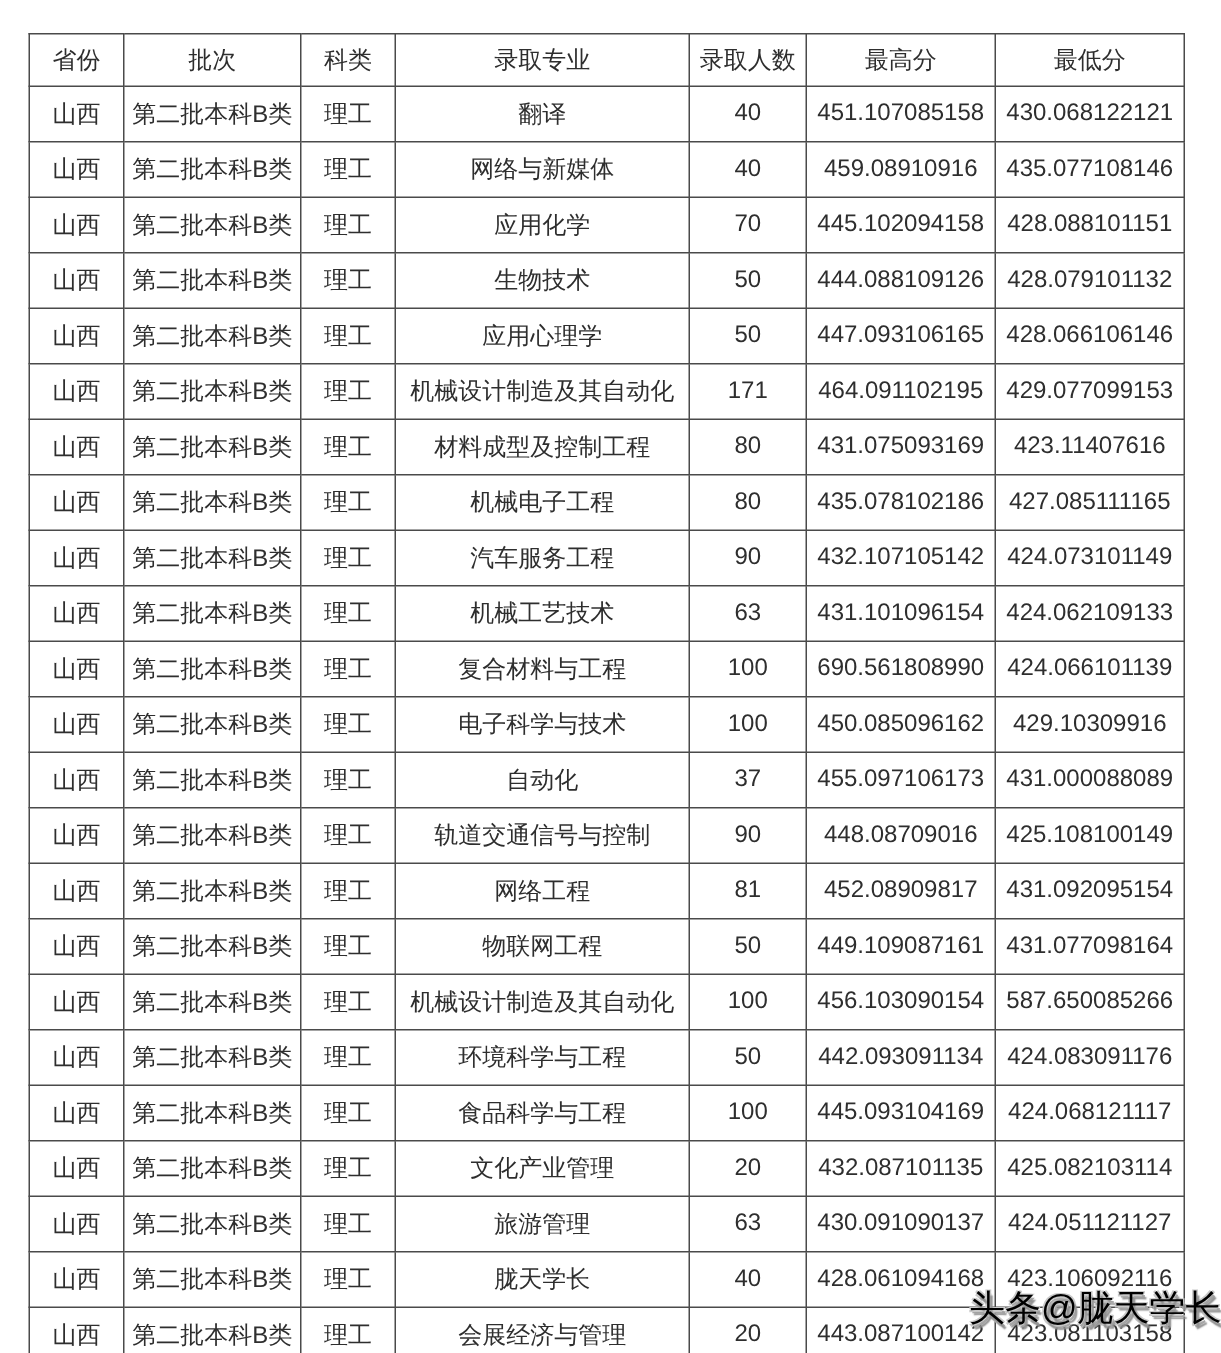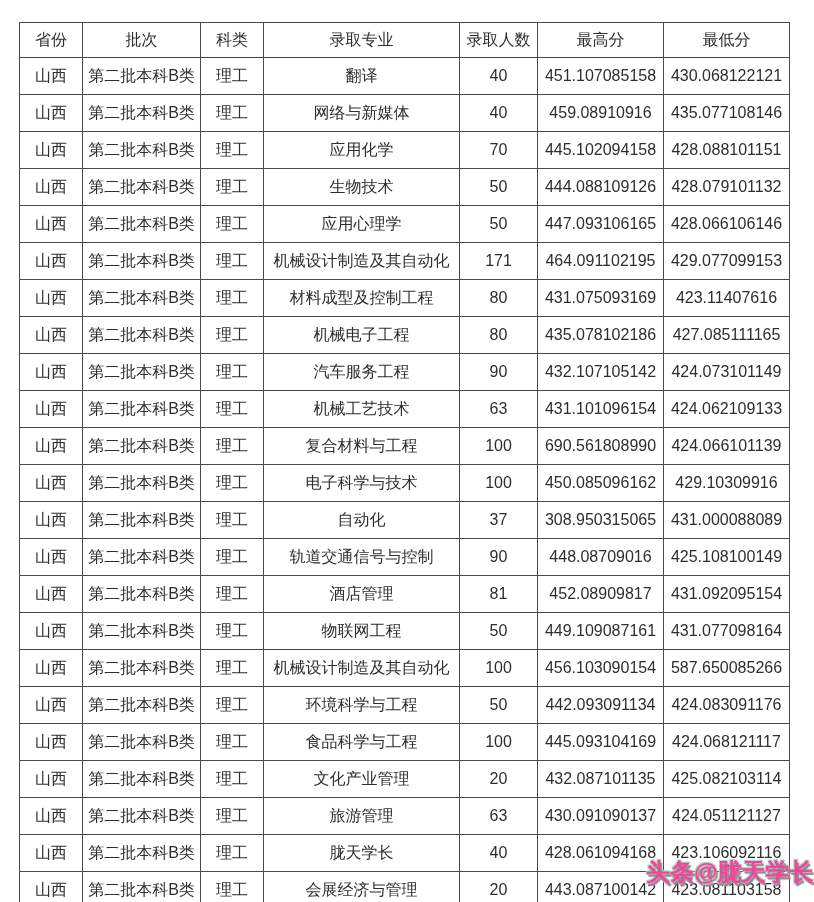--- a/index.html
+++ b/index.html
@@ -44,23 +44,23 @@
   col.c3 { width: 196px; }
   col.c4 { width: 78px; }
   col.c5 { width: 126px; }
   col.c6 { width: 126px; }
   .watermark {
     position: absolute;
     left: 646px;
     top: 856px;
     z-index: 2;
     font-size: 24px;
-    font-weight: 700;
+    font-weight: 400;
     white-space: nowrap;
-    color: #ec4899;
+    color: #000000;
     letter-spacing: 0px;
     text-shadow:
       2px 3px 1px #8f8f8f,
       -1px -1px 0 #c9c9c9,
       1px -1px 0 #c9c9c9,
       -1px 1px 0 #c9c9c9,
       1px 2px 0 #a8a8a8;
   }
 </style>
 </head>
@@ -196,37 +196,37 @@
           <td>100</td>
           <td>450.085096162</td>
           <td>429.10309916</td>
         </tr>
         <tr>
           <td>山西</td>
           <td>第二批本科B类</td>
           <td>理工</td>
           <td>自动化</td>
           <td>37</td>
-          <td>308.950315065</td>
+          <td>455.097106173</td>
           <td>431.000088089</td>
         </tr>
         <tr>
           <td>山西</td>
           <td>第二批本科B类</td>
           <td>理工</td>
           <td>轨道交通信号与控制</td>
           <td>90</td>
           <td>448.08709016</td>
           <td>425.108100149</td>
         </tr>
         <tr>
           <td>山西</td>
           <td>第二批本科B类</td>
           <td>理工</td>
-          <td>酒店管理</td>
+          <td>网络工程</td>
           <td>81</td>
           <td>452.08909817</td>
           <td>431.092095154</td>
         </tr>
         <tr>
           <td>山西</td>
           <td>第二批本科B类</td>
           <td>理工</td>
           <td>物联网工程</td>
           <td>50</td>

